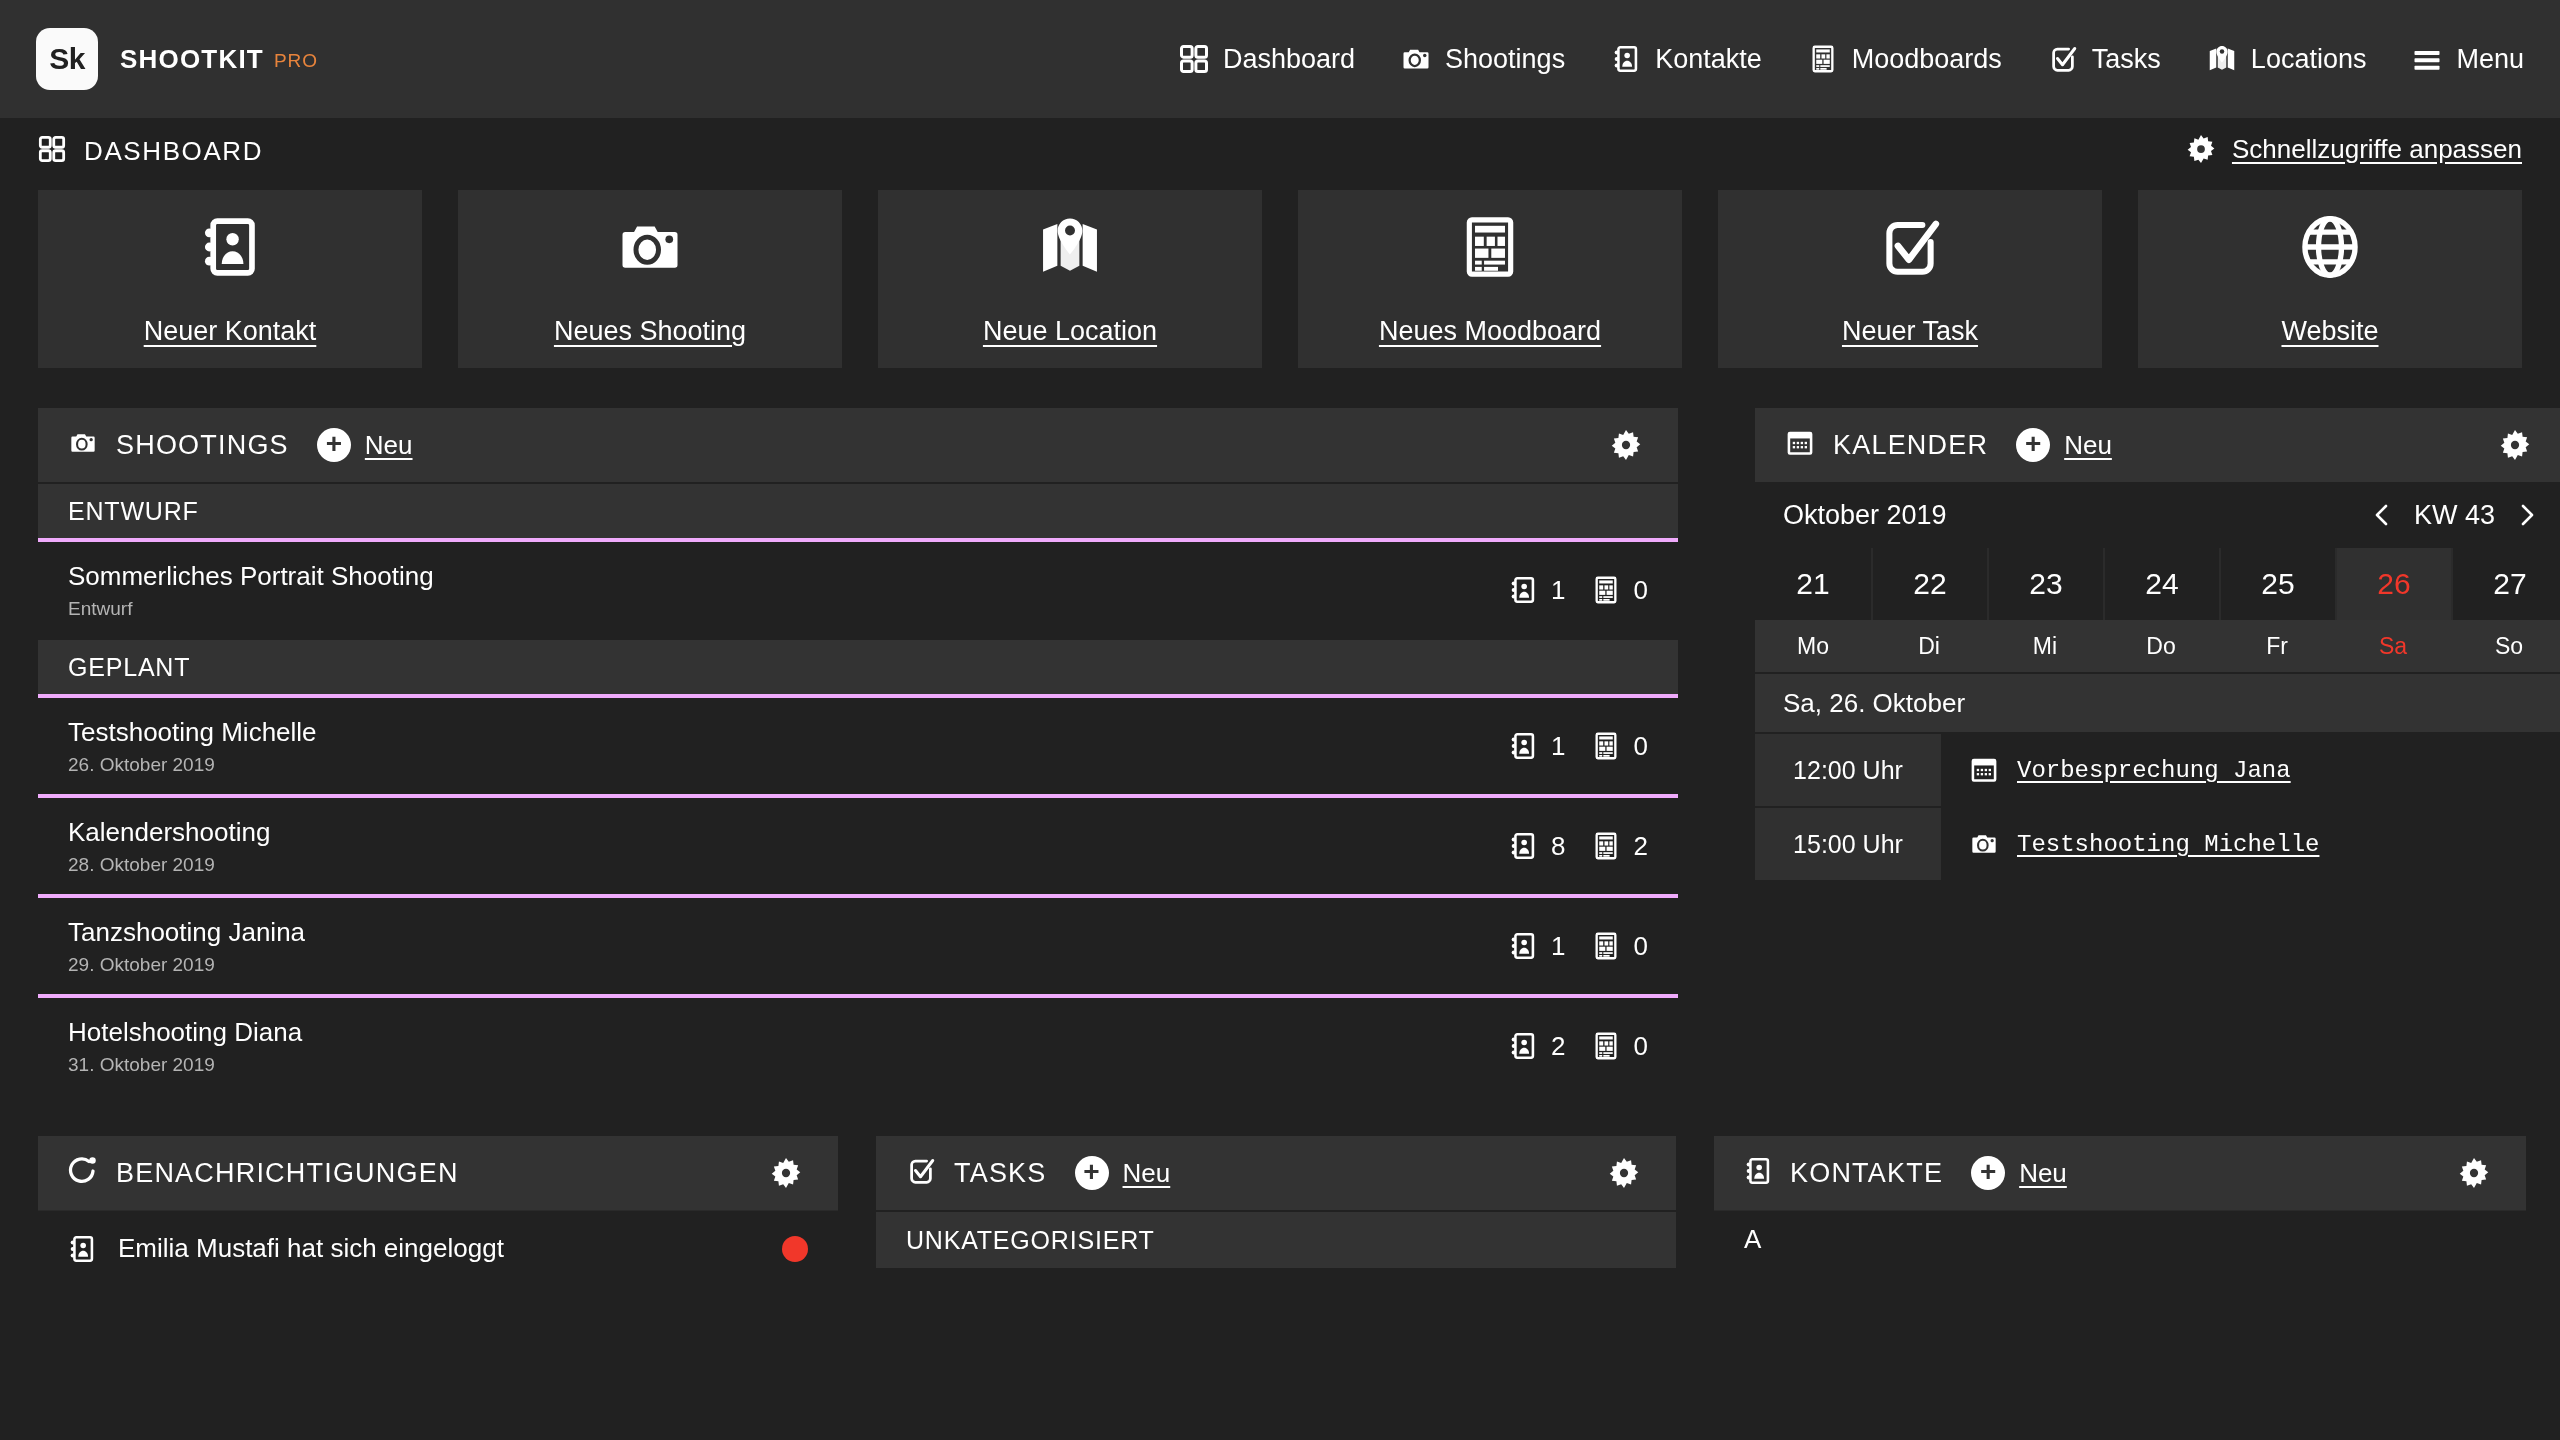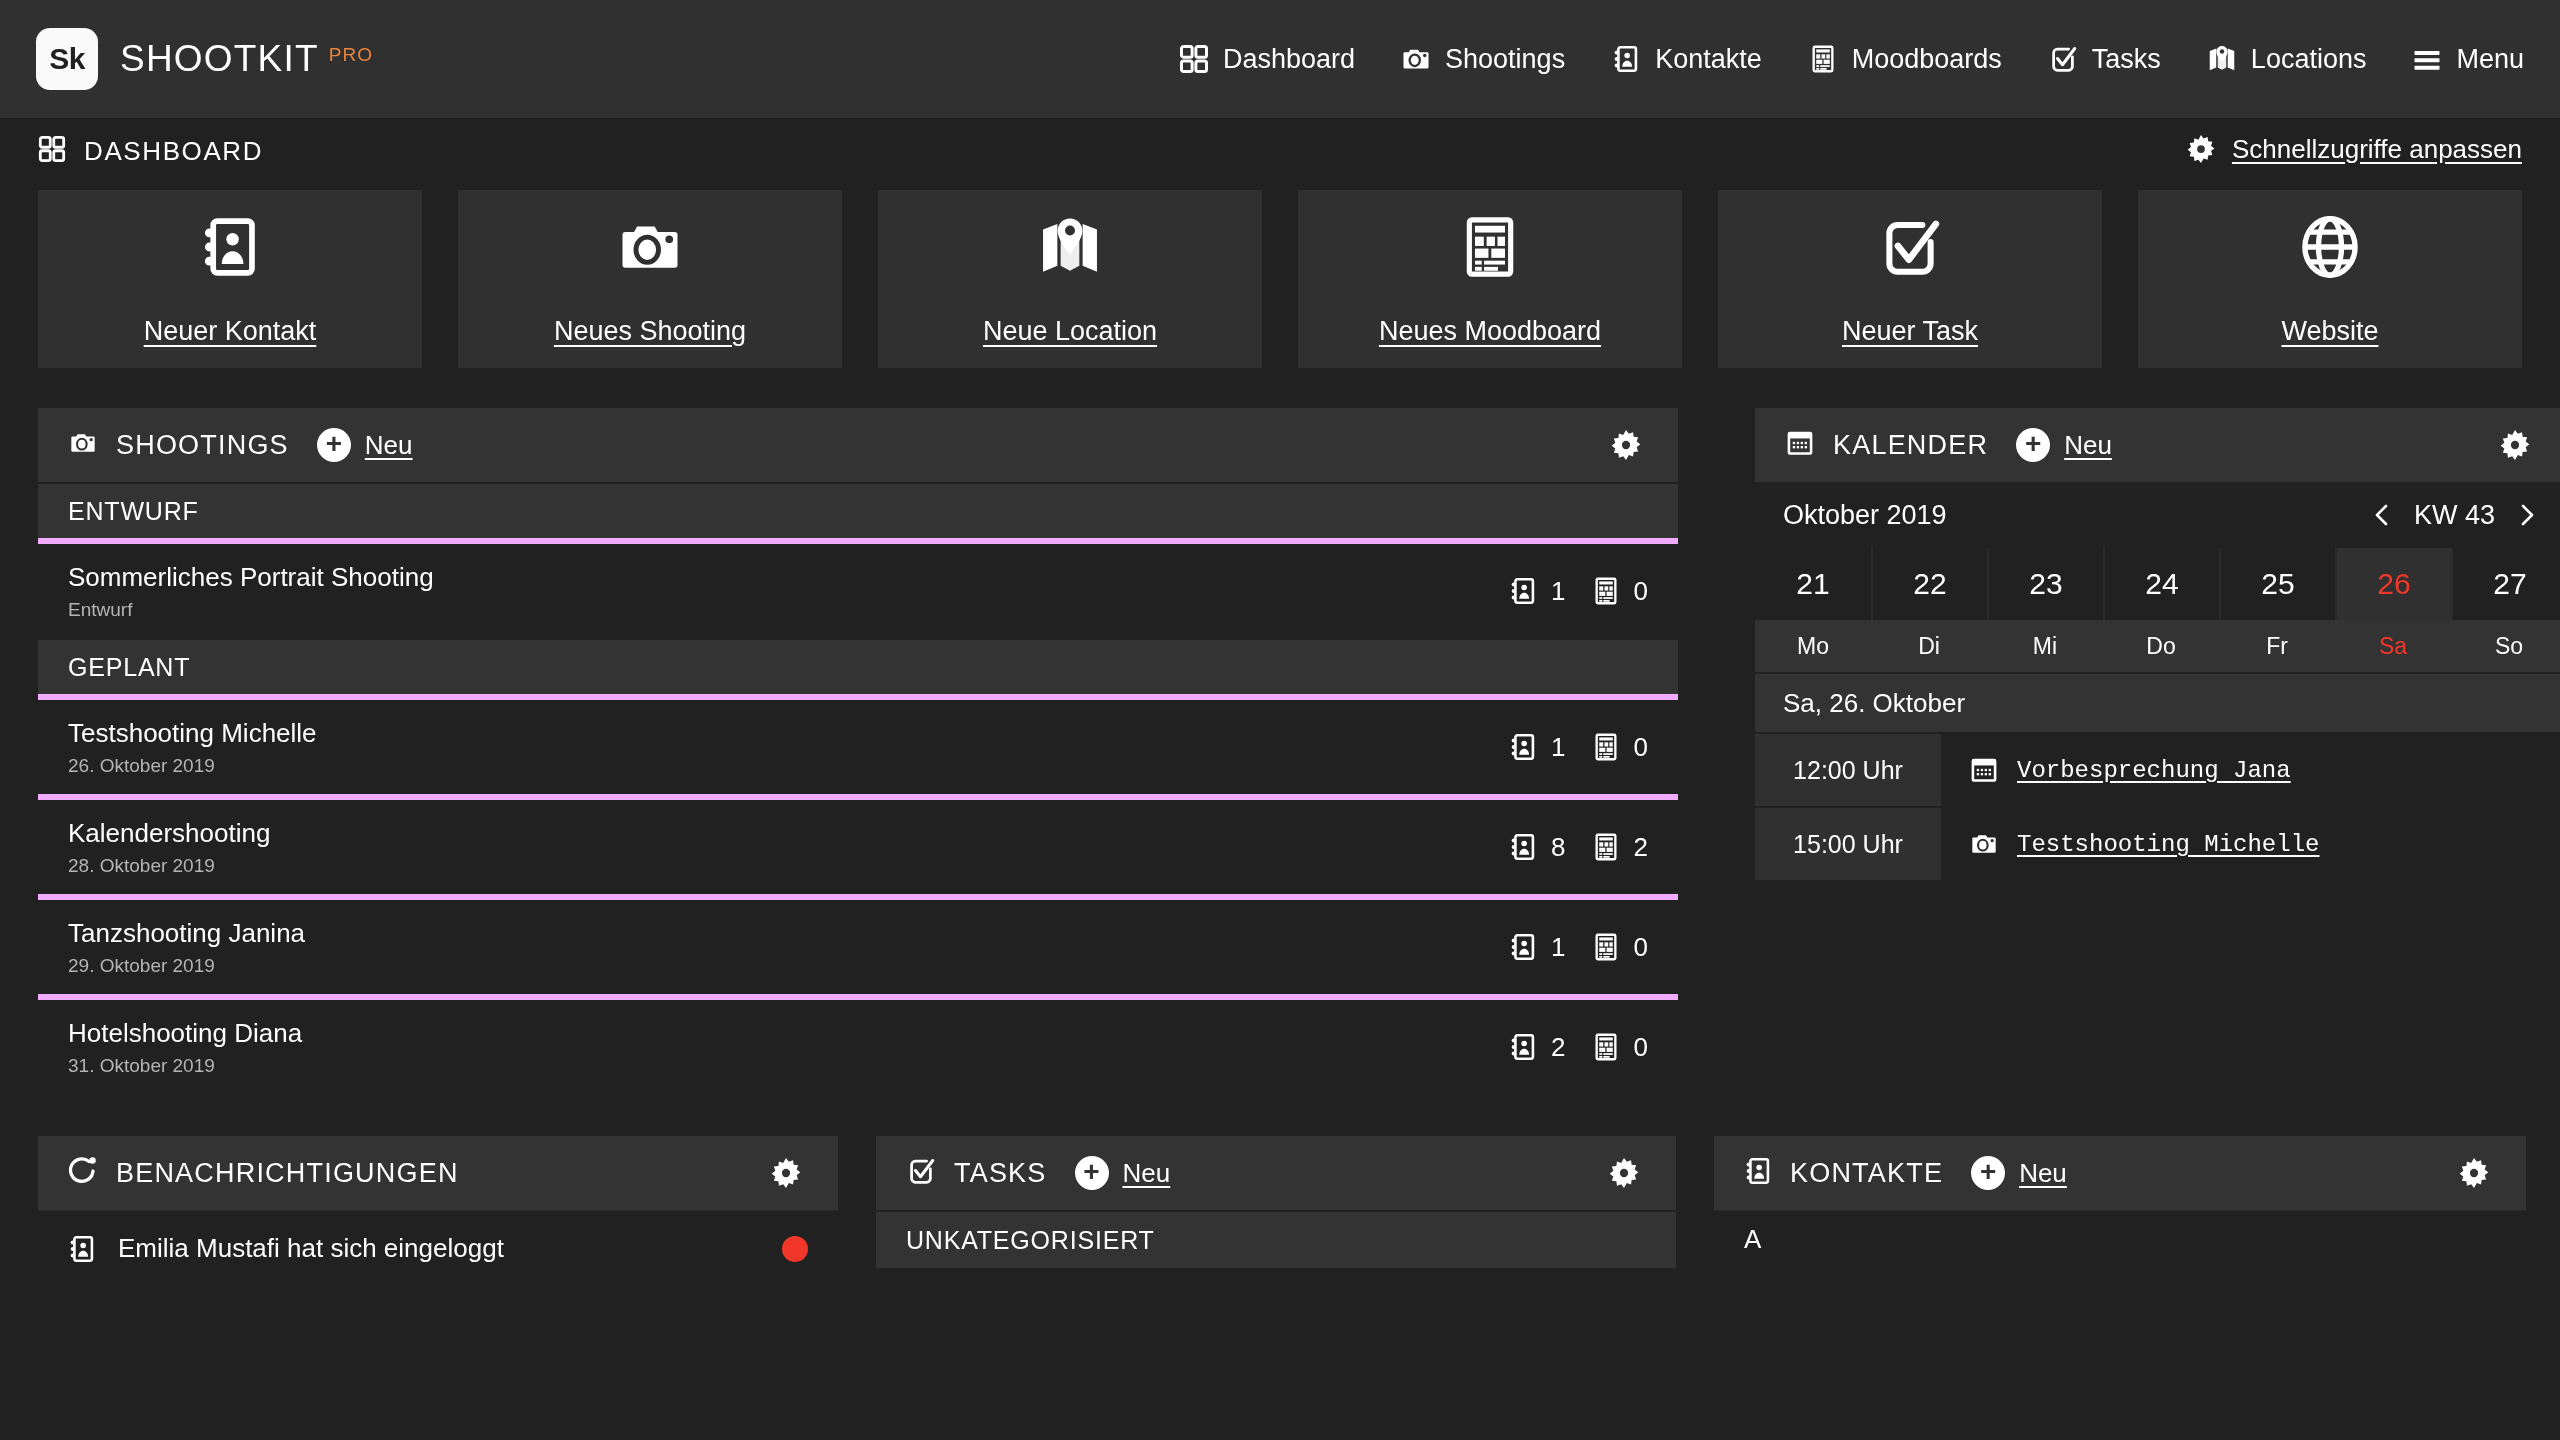--- a/index.html
+++ b/index.html
@@ -20,21 +20,21 @@
     padding: 8px 36px;
   }
   .brand { display: flex; align-items: center; gap: 22px; }
   .brand-badge {
     width: 62px; height: 62px;
     background: #fafafa; border-radius: 14px;
     display: flex; align-items: center; justify-content: center;
     color: #212121; font-size: 30px; font-weight: bold;
     letter-spacing: -0.5px;
   }
-  .brand-name { font-size: 37px; letter-spacing: 1.2px; font-weight: 400; }
+  .brand-name { font-size: 26px; letter-spacing: 1.2px; font-weight: 700; }
   .brand-pro { font-size: 19px; color: #e8843c; margin-left: 10px; letter-spacing: 1px; align-self: flex-start; margin-top: 6px;}
 
   .navitems {
     display: flex; align-items: center;
     margin-left: auto;
     gap: 46px;
   }
   .navitem {
     display: flex; align-items: center; gap: 14px;
     font-size: 27px; color: #fff; cursor: pointer;
@@ -111,21 +111,21 @@
     padding: 0 30px;
     font-size: 25px; letter-spacing: 0.8px;
     border-top: 2px solid #212121;
   }
 
   .srow {
     height: 100px;
     display: flex; align-items: center;
     padding: 0 30px;
     background: #212121;
-    border-top: 6px solid #f0abfc;
+    border-top: 4px solid #f0abfc;
     cursor: pointer;
   }
   .srow .s-main { display: flex; flex-direction: column; gap: 6px; }
   .srow .s-title { font-size: 26px; }
   .srow .s-sub { font-size: 19px; color: #b4b4b4; }
   .srow .s-counts { margin-left: auto; display: flex; align-items: center; gap: 26px; }
   .cgroup { display: flex; align-items: center; gap: 14px; }
   .cgroup .num { font-size: 26px; }
 
   

